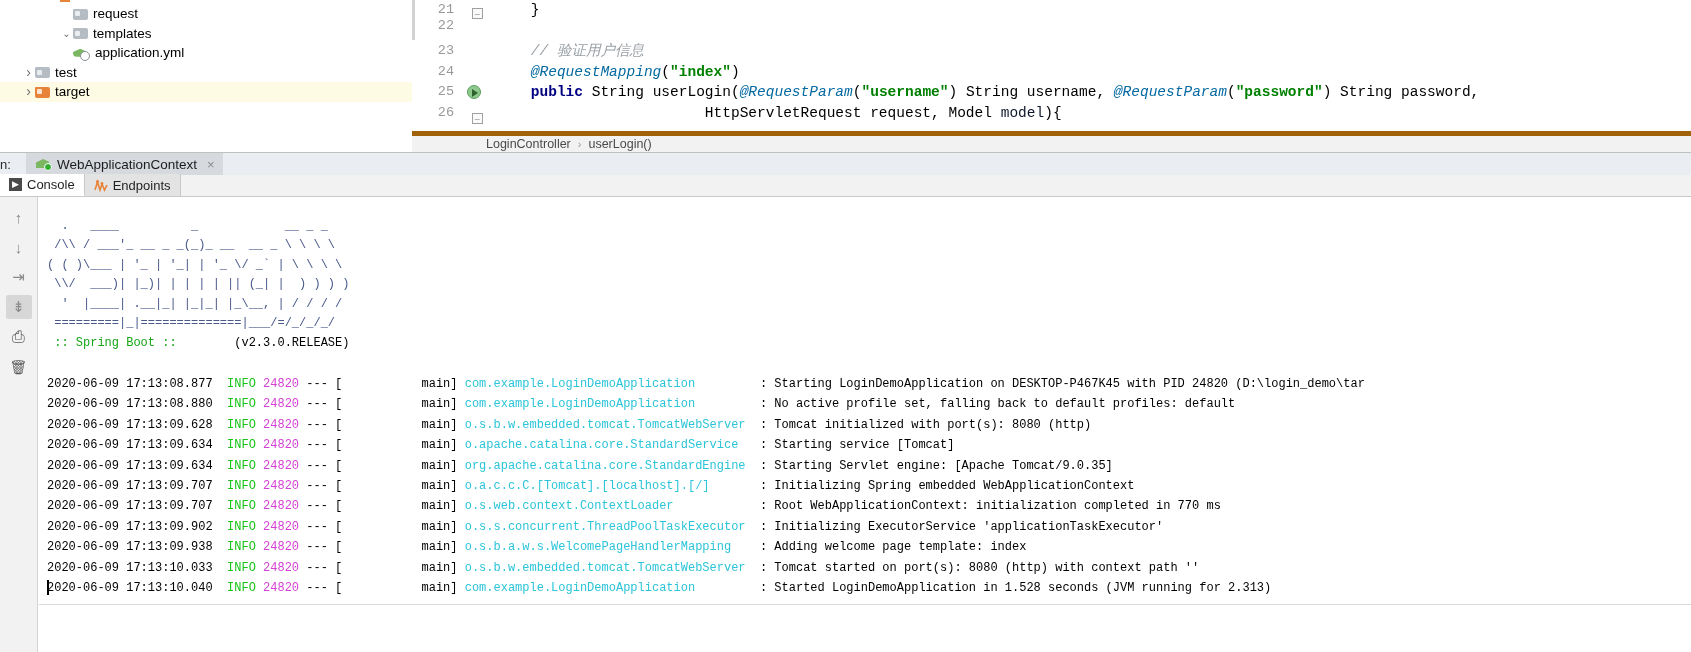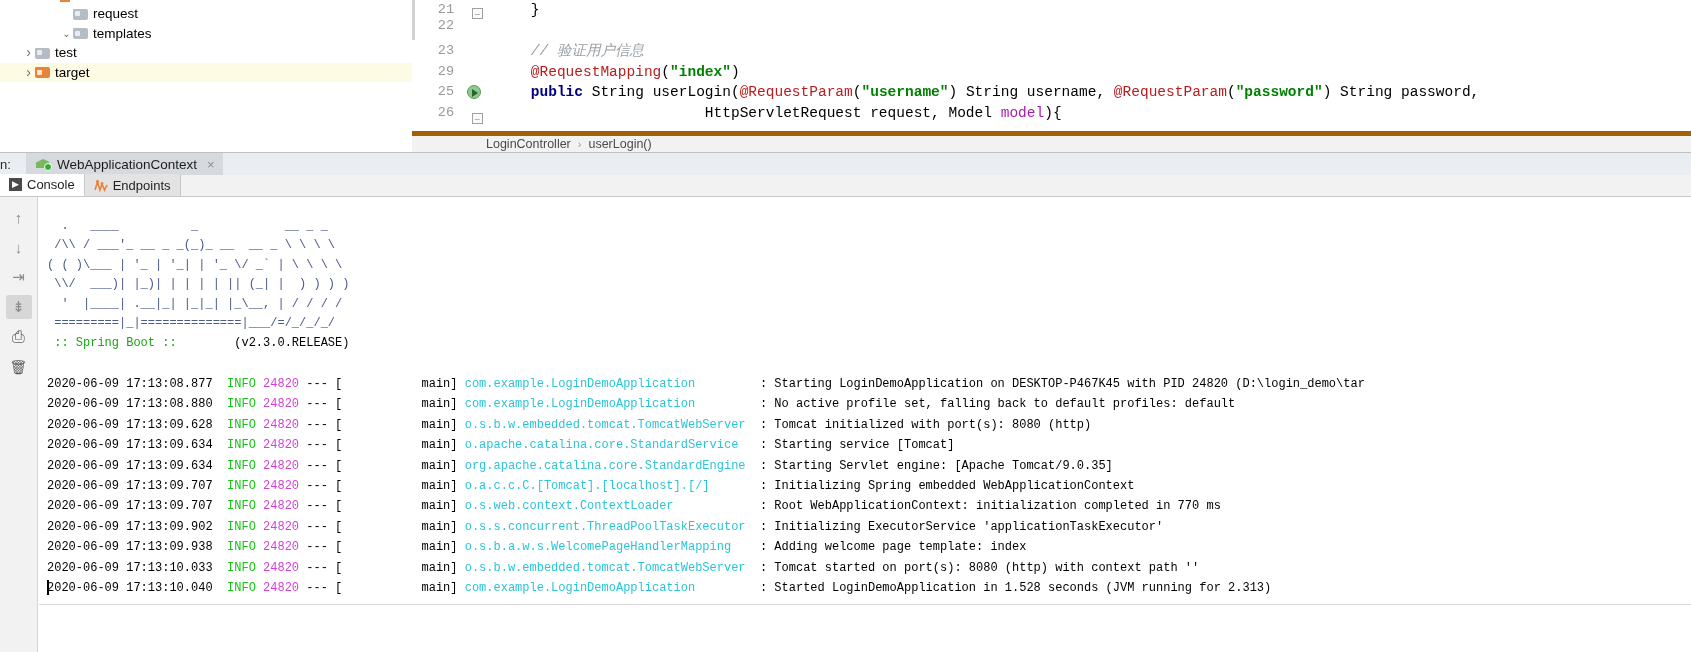--- a/index.html
+++ b/index.html
@@ -94,24 +94,24 @@
     content:""; position:absolute; left:4px; top:3px;
     border-left: 6px solid #2d622d; border-top: 4px solid transparent; border-bottom: 4px solid transparent;
   }
   .code {
     position: absolute; left: 84px; top: 0; width: 1195px;
     font-family: "Liberation Mono", monospace; font-size: 14.5px;
     white-space: pre; color: #000000;
   }
   .code .line { height: 20.6px; line-height: 20.6px; }
   .c-comment { color: #9aa0a6; font-style: italic; }
-  .c-anno    { color: #b91c1c; }
+  .c-anno    { color: #0369a1; font-style: italic; }
   .c-str     { color: #008000; font-weight: bold; }
   .c-kw      { color: #000080; font-weight: bold; }
-  .c-param   { color: #a21caf; }
+  .c-param   { color: #0f172a; }
 
   .code-caret-line { position:absolute; left:84px; top:104px; width:1195px; height:21px;
                      background:#fcfae8; z-index:-1; }
 
   
   .breadcrumb {
     position: absolute; left: 412px; top: 131px; width: 1279px; height: 21px;
     background: #f2f2f2; border-top: 5px solid #a16207;
     font-size: 12.5px; color: #4a4a4a; display: flex; align-items: center;
     padding-left: 74px; gap: 7px;
@@ -220,20 +220,25 @@
         <div class="tree-row" style="padding-left: 60px;">
           <span class="twisty"></span>
           <span class="ic folder-ic"></span>
           <span>request</span>
         </div>
         <div class="tree-row" style="padding-left: 60px;">
           <span class="twisty">⌄</span>
           <span class="ic folder-ic"></span>
           <span>templates</span>
         </div>
+        <div class="tree-row" style="padding-left: 60px;">
+          <span class="twisty"></span>
+          <span class="ic yml-ic"></span>
+          <span>application.yml</span>
+        </div>
         <div class="tree-row" style="padding-left: 22px;">
           <span class="twisty" style="font-size: 14px;">›</span>
           <span class="ic folder-ic"></span>
           <span>test</span>
         </div>
         <div class="tree-row" style="padding-left: 22px; background: rgb(253, 251, 228);">
           <span class="twisty" style="font-size: 14px;">›</span>
           <span class="ic folder-ic orange"></span>
           <span>target</span>
         </div>
@@ -241,21 +246,21 @@
       </div>
 
     <div class="editor-pane">
       <div class="code-caret-line"></div>
       <div class="gutter">
         <div class="gutter-strip"></div>
         <div id="gutter-nums">
             <div class="ln" style="top: 2px;">21</div>
             <div class="ln" style="top: 18px;">22</div>
             <div class="ln" style="top: 43.2px;">23</div>
-            <div class="ln" style="top: 63.8px;">29</div>
+            <div class="ln" style="top: 63.8px;">24</div>
             <div class="ln" style="top: 84.4px;">25</div>
             <div class="ln" style="top: 105px;">26</div>
           </div>
         <div class="fold fold-box" style="top:8px;">−</div>
         <div class="run-ic" style="top:85px;"></div>
         <div class="fold fold-box" style="top:113px;">−</div>
       </div>
       <div class="code" id="code-block"><div class="line" style="padding-left: 34.8px;"><span>}</span></div><div class="line" style="padding-left: 0px;"><span></span></div><div class="line" style="padding-left: 34.8px;"><span class="c-comment">// 验证用户信息</span></div><div class="line" style="padding-left: 34.8px;"><span class="c-anno">@RequestMapping</span><span>(</span><span class="c-str">"index"</span><span>)</span></div><div class="line" style="padding-left: 34.8px;"><span class="c-kw">public</span><span> String userLogin(</span><span class="c-anno">@RequestParam</span><span>(</span><span class="c-str">"username"</span><span>) String username, </span><span class="c-anno">@RequestParam</span><span>(</span><span class="c-str">"password"</span><span>) String password,</span></div><div class="line" style="padding-left: 34.8px;"><span>                    HttpServletRequest request, Model </span><span class="c-param">model</span><span>){</span></div></div>
     </div>
 

